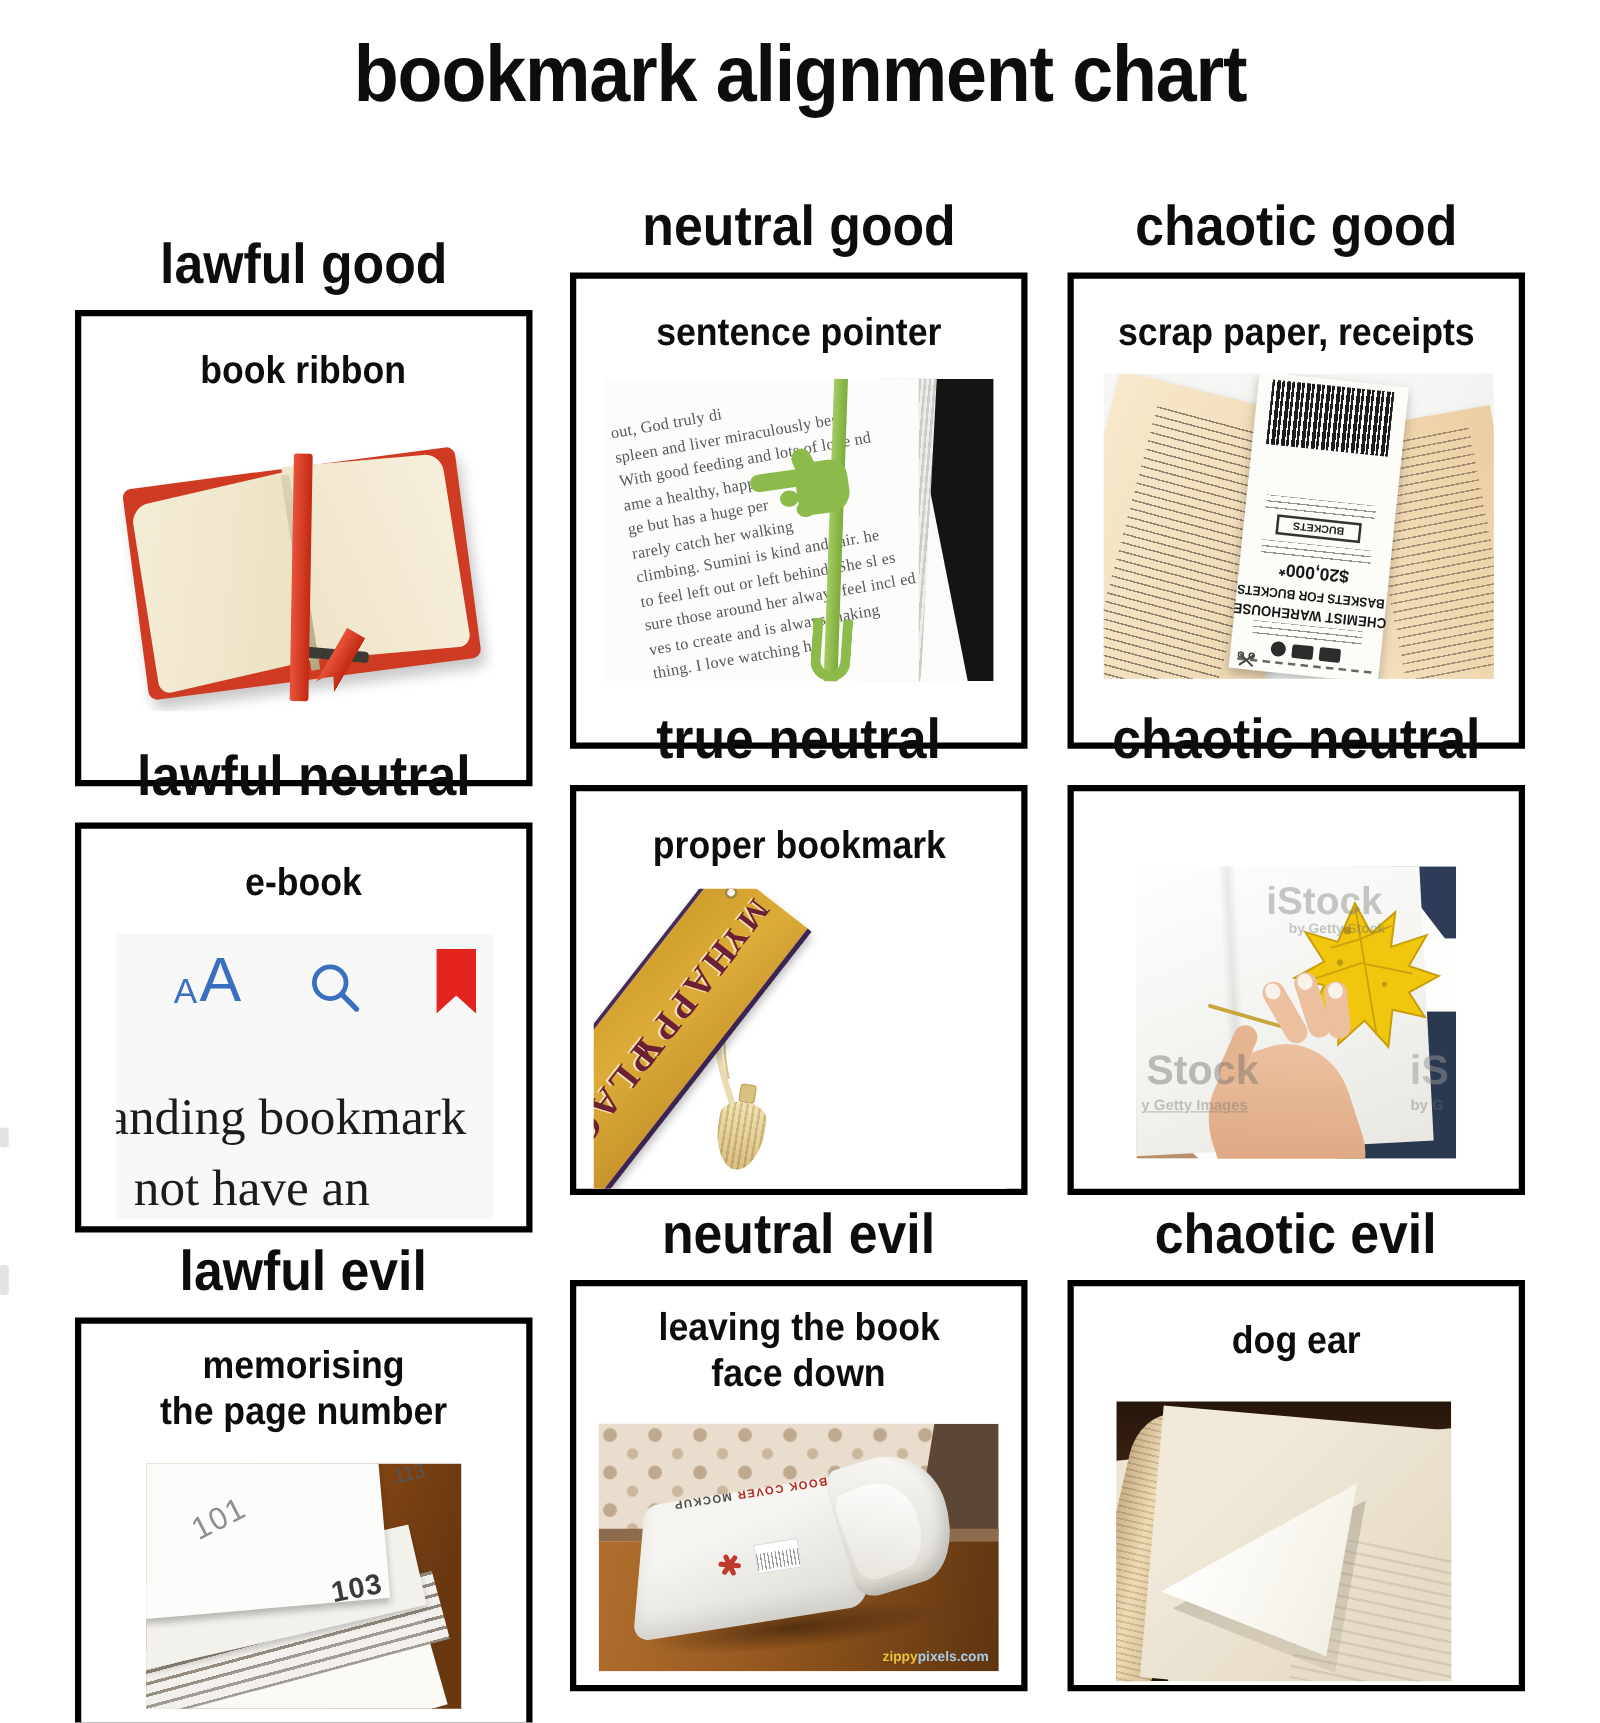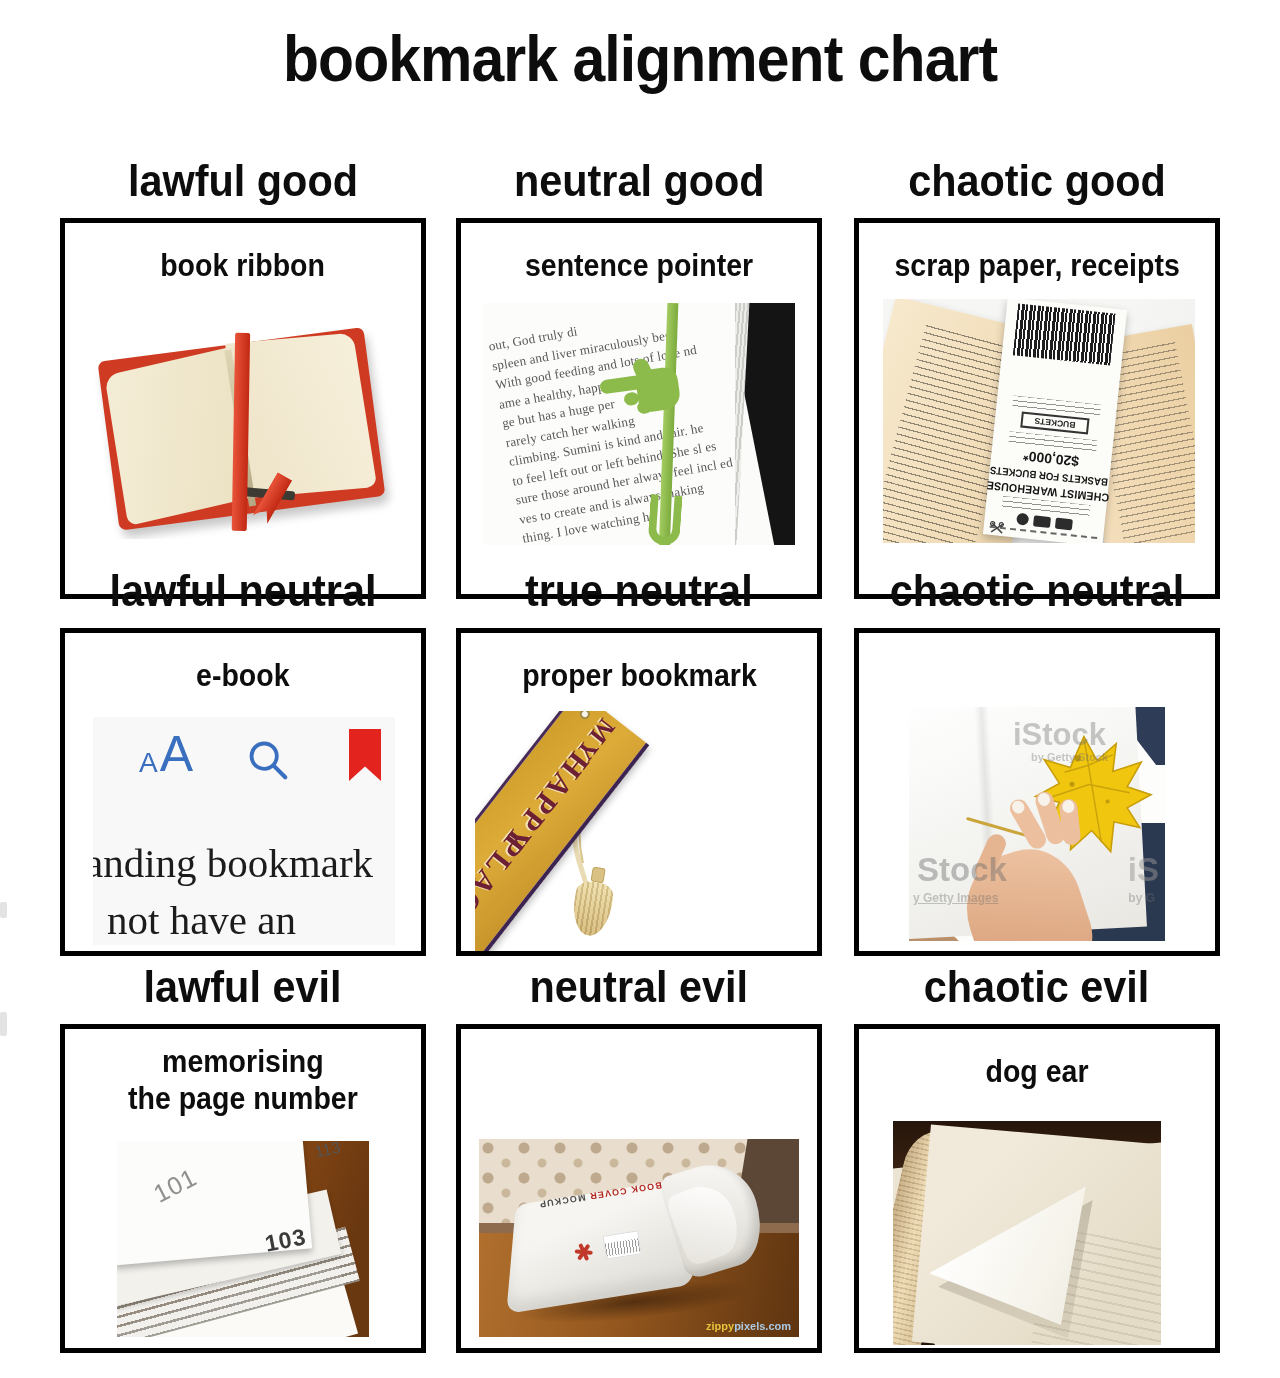--- a/index.html
+++ b/index.html
@@ -17,21 +17,21 @@
   body{
     width:1280px;height:1378px;position:relative;overflow:hidden;
     font-family:"Liberation Sans",sans-serif;color:var(--ink);
   }
   .condensed{display:inline-block;transform:scaleX(.92);transform-origin:center;white-space:nowrap;}
   .page-title{
     position:absolute;left:0;top:22px;width:100%;text-align:center;
     font-size:64px;font-weight:bold;letter-spacing:-1px;
   }
   .cell{position:absolute;width:366px;}
-  .col1{left:60px;} .col2{left:456px;} .col3{left:854px;}
+  .col1{left:60px;margin-top:30px;} .col2{left:456px;} .col3{left:854px;}
   .row1{top:152px;} .row2{top:562px;} .row3{top:958px;}
   .alignment-label{
     width:100%;text-align:center;font-size:45px;font-weight:bold;height:58px;line-height:58px;
   }
   .box{
     position:relative;margin-top:8px;border:5px solid #000;background:#fff;overflow:hidden;
   }
   .row1 .box{height:381px;} .row2 .box{height:328px;} .row3 .box{height:329px;}
   .caption{
     position:absolute;top:24px;left:0;width:100%;text-align:center;
@@ -110,21 +110,21 @@
   .tn-word2{top:92px;font-size:30px;transform:translateX(-50%) rotate(90deg);}
   .tn-word3{top:196px;font-size:30px;transform:translateX(-50%) rotate(90deg);}
   .tn-booksvg{position:absolute;left:50%;bottom:2px;width:60px;height:44px;transform:translateX(-50%) rotate(90deg);}
   .tn-tassel{position:absolute;left:96px;top:156px;width:44px;height:74px;transform:rotate(9deg);}
   .tn-knot{width:13px;height:15px;background:#d9c083;margin:0 auto;border-radius:3px;border:1px solid #bfa35e;}
   .tn-skirt{width:38px;height:54px;margin:0 auto;border-radius:45% 45% 55% 55%/26% 26% 74% 74%;
     background:linear-gradient(#f0e2b2,#d9bf82),repeating-linear-gradient(90deg,rgba(150,120,50,.28) 0 2px,rgba(0,0,0,0) 2px 5px);
     background-blend-mode:multiply;}
 
   
-  .cn-photo{left:50px;top:74px;width:256px;height:234px;background:#fdfdfc;}
+  .cn-photo{left:50px;top:60px;width:256px;height:234px;background:#fdfdfc;}
   .cn-pages{position:absolute;left:-12px;top:-8px;width:244px;height:234px;background:linear-gradient(160deg,#ffffff 0%,#f3f3f0 55%,#e9e7e2 100%);transform:rotate(-3deg);}
   .cn-pages:after{content:"";position:absolute;left:34%;top:0;width:14px;height:100%;background:linear-gradient(90deg,rgba(0,0,0,0),rgba(0,0,0,.08),rgba(0,0,0,0));}
   .cn-tr-jeans{position:absolute;right:0;top:0;width:74px;height:58px;background:#2e3c57;clip-path:polygon(28% 0,100% 0,100% 100%,88% 100%);}
   .cn-tr-skin{position:absolute;right:34px;top:0;width:46px;height:46px;background:#bd9166;clip-path:polygon(0 0,55% 0,100% 100%);}
   .cn-br-jeans{position:absolute;right:0;bottom:0;width:96px;height:118px;background:#2b3950;clip-path:polygon(52% 0,100% 0,100% 100%,0 100%);}
   .cn-green{position:absolute;right:16px;bottom:40px;width:132px;height:13px;background:#5f9e3e;transform:rotate(-38deg);border-radius:4px;}
   .cn-bl-wood{position:absolute;left:0;bottom:0;width:50px;height:64px;background:#b9906a;clip-path:polygon(0 26%,100% 100%,0 100%);}
   .cn-stem{position:absolute;left:56px;top:120px;width:74px;height:3px;background:#c9a53b;transform:rotate(16deg);border-radius:2px;}
   .cn-leaf{position:absolute;left:112px;top:22px;width:136px;height:132px;transform:rotate(-6deg);}
   .cn-hand{position:absolute;left:54px;top:86px;width:170px;height:160px;}
@@ -399,20 +399,24 @@
       <div class="le-n101">101</div>
       <div class="le-n103">103</div>
       <div class="le-n113">113</div>
     </div>
   </div>
 </div>
 
 <div class="cell row3 col2">
   <div class="alignment-label"><span class="condensed">neutral evil</span></div>
   <div class="box">
+    <div class="caption ne-caption">
+      <span class="condensed">leaving the book</span><br>
+      <span class="condensed">face down</span>
+    </div>
     <div class="photo ne-photo">
       <div class="ne-wall"></div>
       <div class="ne-wall-right"></div>
       <div class="ne-wall-base"></div>
       <div class="ne-desk"></div>
       <div class="ne-shadow"></div>
       <div class="ne-book">
         <div class="ne-cover"></div>
         <div class="ne-curl1"></div>
         <div class="ne-curl2"></div>

